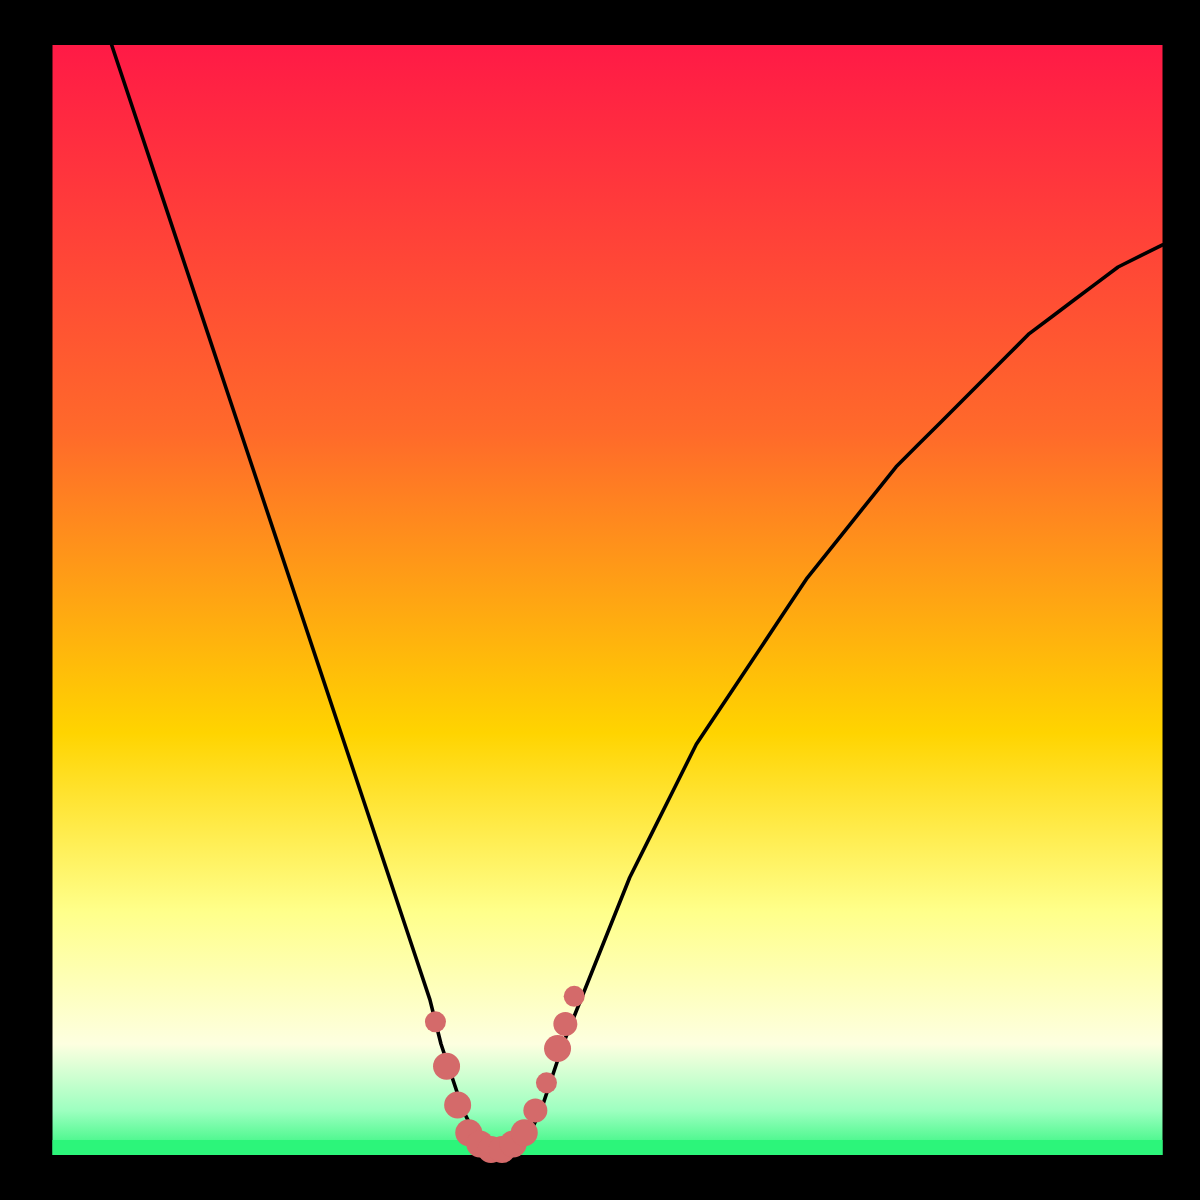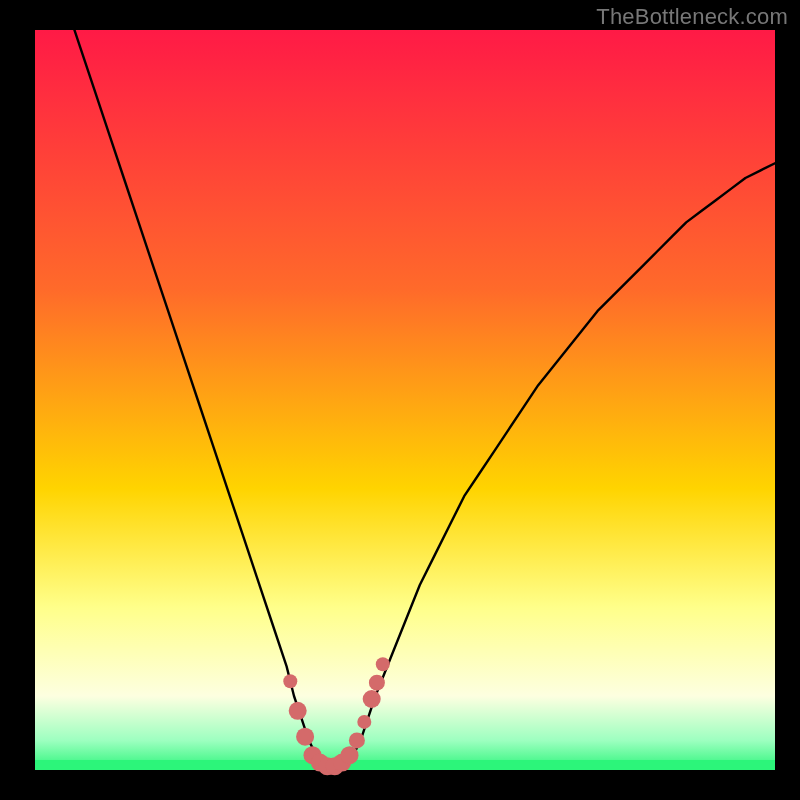--- a/index.html
+++ b/index.html
@@ -32,21 +32,20 @@
   svg {
     position: absolute;
     left: 0;
     top: 0;
   }
 </style>
 </head>
 <body>
 
 <div class="frame">
-  <div class="watermark">TheBottleneck.com</div>
   <svg id="chart-svg" width="800" height="800" viewBox="0 0 800 800">
     <defs>
       <linearGradient id="bg-grad" x1="0" y1="0" x2="0" y2="1">
         <stop id="g0" offset="0%" stop-color="#ff1a46"></stop>
         <stop id="g1" offset="35%" stop-color="#ff6a2a"></stop>
         <stop id="g2" offset="62%" stop-color="#ffd400"></stop>
         <stop id="g3" offset="78%" stop-color="#ffff8a"></stop>
         <stop id="g4" offset="90%" stop-color="#fdffe0"></stop>
         <stop id="g5" offset="96%" stop-color="#9dffc0"></stop>
         <stop id="g6" offset="100%" stop-color="#2cf57a"></stop>

